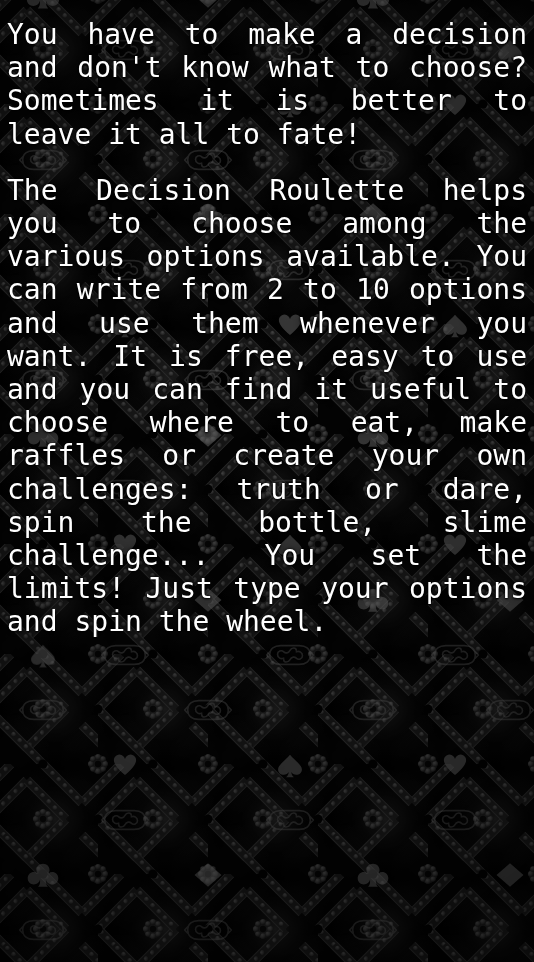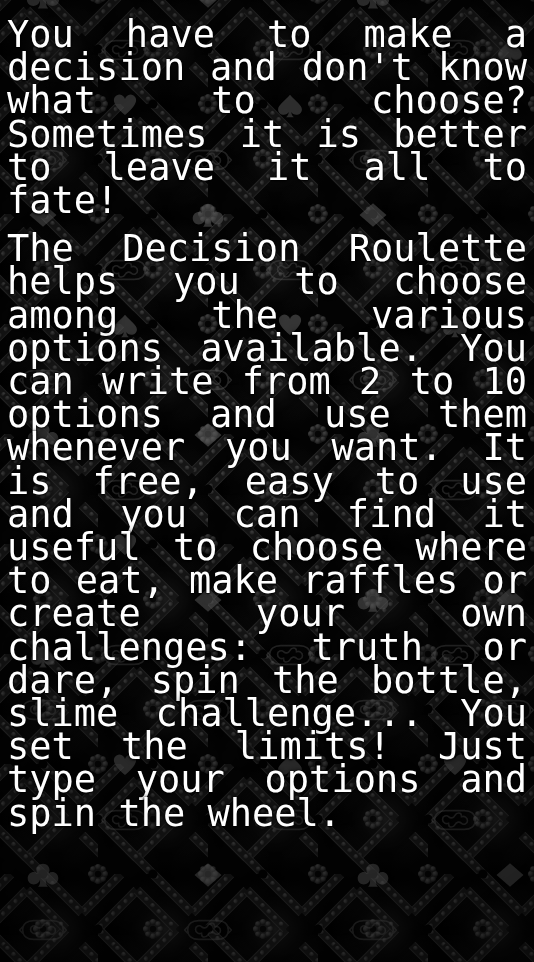--- a/index.html
+++ b/index.html
@@ -68,35 +68,35 @@
     top: 0;
     width: 534px;
     padding: 18px 7px 0 7px;
     box-sizing: border-box;
   }
 
   .para {
     margin: 0;
     color: #ffffff;
     font-family: "DejaVu Sans Mono", "Liberation Mono", monospace;
-    font-size: 37px;
+    font-size: 28px;
     line-height: 33.2px;
     letter-spacing: 0px;
     text-align: justify;
     text-align-last: left;
     word-spacing: 0px;
     text-shadow:
       0 0 3px rgba(0,0,0,0.95),
       0 1px 2px rgba(0,0,0,0.9),
       0 0 8px rgba(0,0,0,0.7);
     -webkit-font-smoothing: antialiased;
   }
 
   .para + .para {
-    margin-top: 15px;
+    margin-top: 23px;
   }
 </style>
 </head>
 <body>
 
 <div id="screen">
 
   <div class="bg-layer" id="bg-puffs"></div>
 
   <div class="bg-layer" id="bg-lattice">

